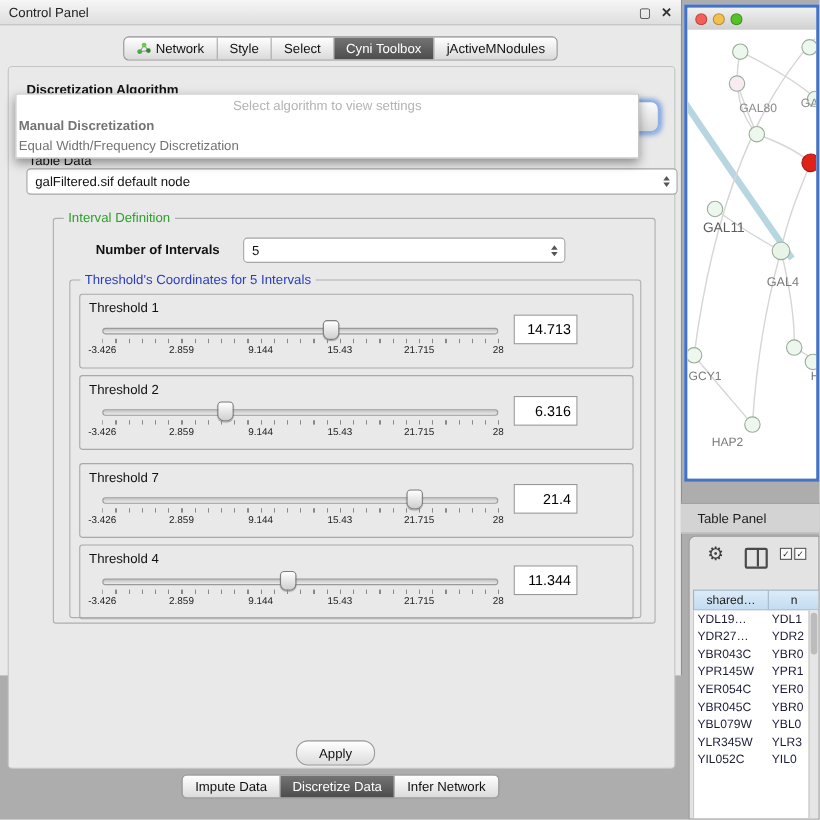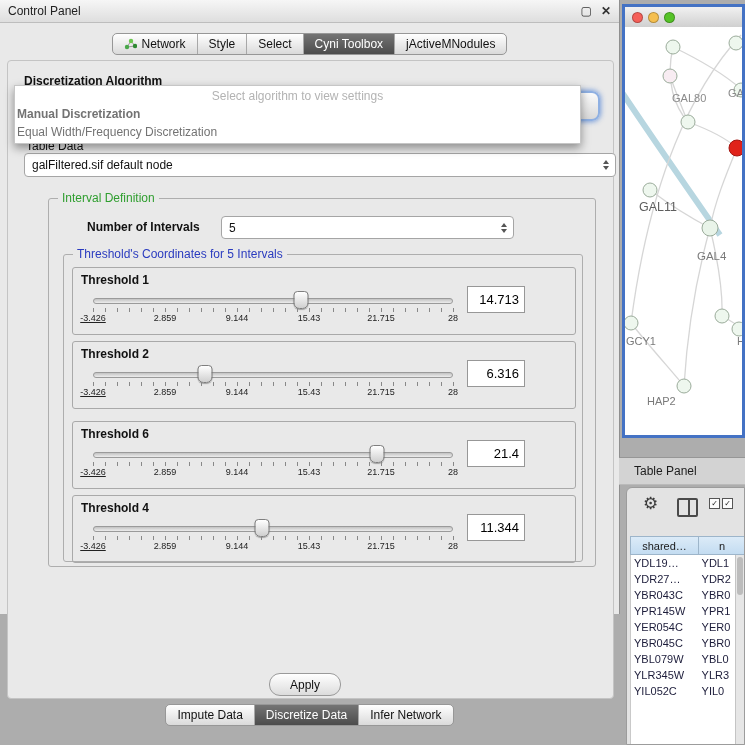--- a/index.html
+++ b/index.html
@@ -39,28 +39,28 @@
   .group{position:absolute;border:1px solid #aeaeae;border-radius:3px;}
   .group-title{position:absolute;top:-8px;left:9px;background:#e9e9e9;padding:0 4px;font-size:12px;white-space:nowrap;}
   #interval-group{left:40px;top:137px;width:546px;height:367px;}
   #interval-group>.group-title{color:#2f9e2f;}
   #num-intervals-label{position:absolute;left:38px;top:21px;font-size:12px;font-weight:bold;}
   #num-intervals-combo{left:172px;top:17px;width:264px;height:21px;}
   #thresholds-group{left:14px;top:55px;width:518px;height:306px;}
   #thresholds-group>.group-title,#attr-group>.group-title{color:#2a3bbf;}
 
   .tbox{position:absolute;left:8px;width:502px;height:66px;border:1px solid #a9a9a9;border-radius:3px;}
-  .tbox .tlabel{position:absolute;left:8px;top:5px;font-size:12px;font-weight:bold;}
+  .tbox .tlabel{position:absolute;left:8px;top:5px;font-size:12px;font-weight:normal;}
   .slider{position:absolute;left:20px;top:30px;width:360px;height:6px;}
   .track{position:absolute;left:0;right:0;top:0;height:4px;background:linear-gradient(#c2c2c2,#ededed);border:1px solid #9a9a9a;border-radius:3px;}
   .handle{position:absolute;top:-7px;width:13px;height:16px;transform:translateX(-50%);background:linear-gradient(#ffffff,#cfcfcf);border:1px solid #7f7f7f;border-radius:4px 4px 6px 6px;box-shadow:0 1px 1px rgba(0,0,0,.3);}
   .ticks{position:absolute;left:20px;top:40px;width:361px;height:4px;background:repeating-linear-gradient(to right,#888 0 1px,transparent 1px 12px);}
   .tick-labels{position:absolute;left:20px;top:45px;width:360px;height:11px;}
   .tick-labels span{position:absolute;transform:translateX(-50%);font-size:9px;color:#222;white-space:nowrap;}
-  .tl0{left:0%;text-decoration:underline;}.tl1{left:20%;}.tl2{left:40%;}.tl3{left:60%;}.tl4{left:80%;}.tl5{left:100%;}
+  .tl0{left:0%;}.tl1{left:20%;}.tl2{left:40%;}.tl3{left:60%;}.tl4{left:80%;}.tl5{left:100%;}
   .vbox{position:absolute;left:394px;top:18px;width:58px;height:27px;border:1px solid #979797;background:#fff;font-size:13px;text-align:right;padding:0 5px 0 0;font-family:"Liberation Sans",sans-serif;box-sizing:border-box;}
 
   #attr-group{left:54px;top:514px;width:526px;height:92px;}
   #attr-list-label{position:absolute;left:9px;top:15px;font-size:12px;font-weight:bold;}
   #attr-list{position:absolute;left:8px;top:33px;width:500px;height:51px;background:#fff;border:1px solid #9e9e9e;overflow:hidden;}
   #attr-list .item{font-size:12px;line-height:16px;padding-left:6px;color:#111;}
   #attr-scrollbar{position:absolute;right:0;top:0;bottom:0;width:11px;background:#ececec;border-left:1px solid #c2c2c2;}
   #attr-thumb{position:absolute;left:1px;right:1px;top:1px;height:22px;background:#b4bcc6;border:1px solid #9aa2ae;border-radius:5px;}
 
   #apply-btn{position:absolute;left:261px;top:612px;width:70px;height:21px;border:1px solid #9a9a9a;border-radius:11px;background:linear-gradient(#ffffff,#dcdcdc);font-size:12px;display:flex;align-items:center;justify-content:center;}
@@ -195,21 +195,21 @@
             <span class="tl1">2.859</span>
             <span class="tl2">9.144</span>
             <span class="tl3">15.43</span>
             <span class="tl4">21.715</span>
             <span class="tl5">28</span>
           </div>
           <input class="vbox" value="6.316" style="">
         </div>
 
         <div class="tbox" style="top:166px;">
-          <div class="tlabel">Threshold 6</div>
+          <div class="tlabel">Threshold 7</div>
           <div class="slider">
             <div class="track"></div>
             <div class="handle" style="left: 79%;"></div>
           </div>
           <div class="ticks"></div>
           <div class="tick-labels">
             <span class="tl0">-3.426</span>
             <span class="tl1">2.859</span>
             <span class="tl2">9.144</span>
             <span class="tl3">15.43</span>

